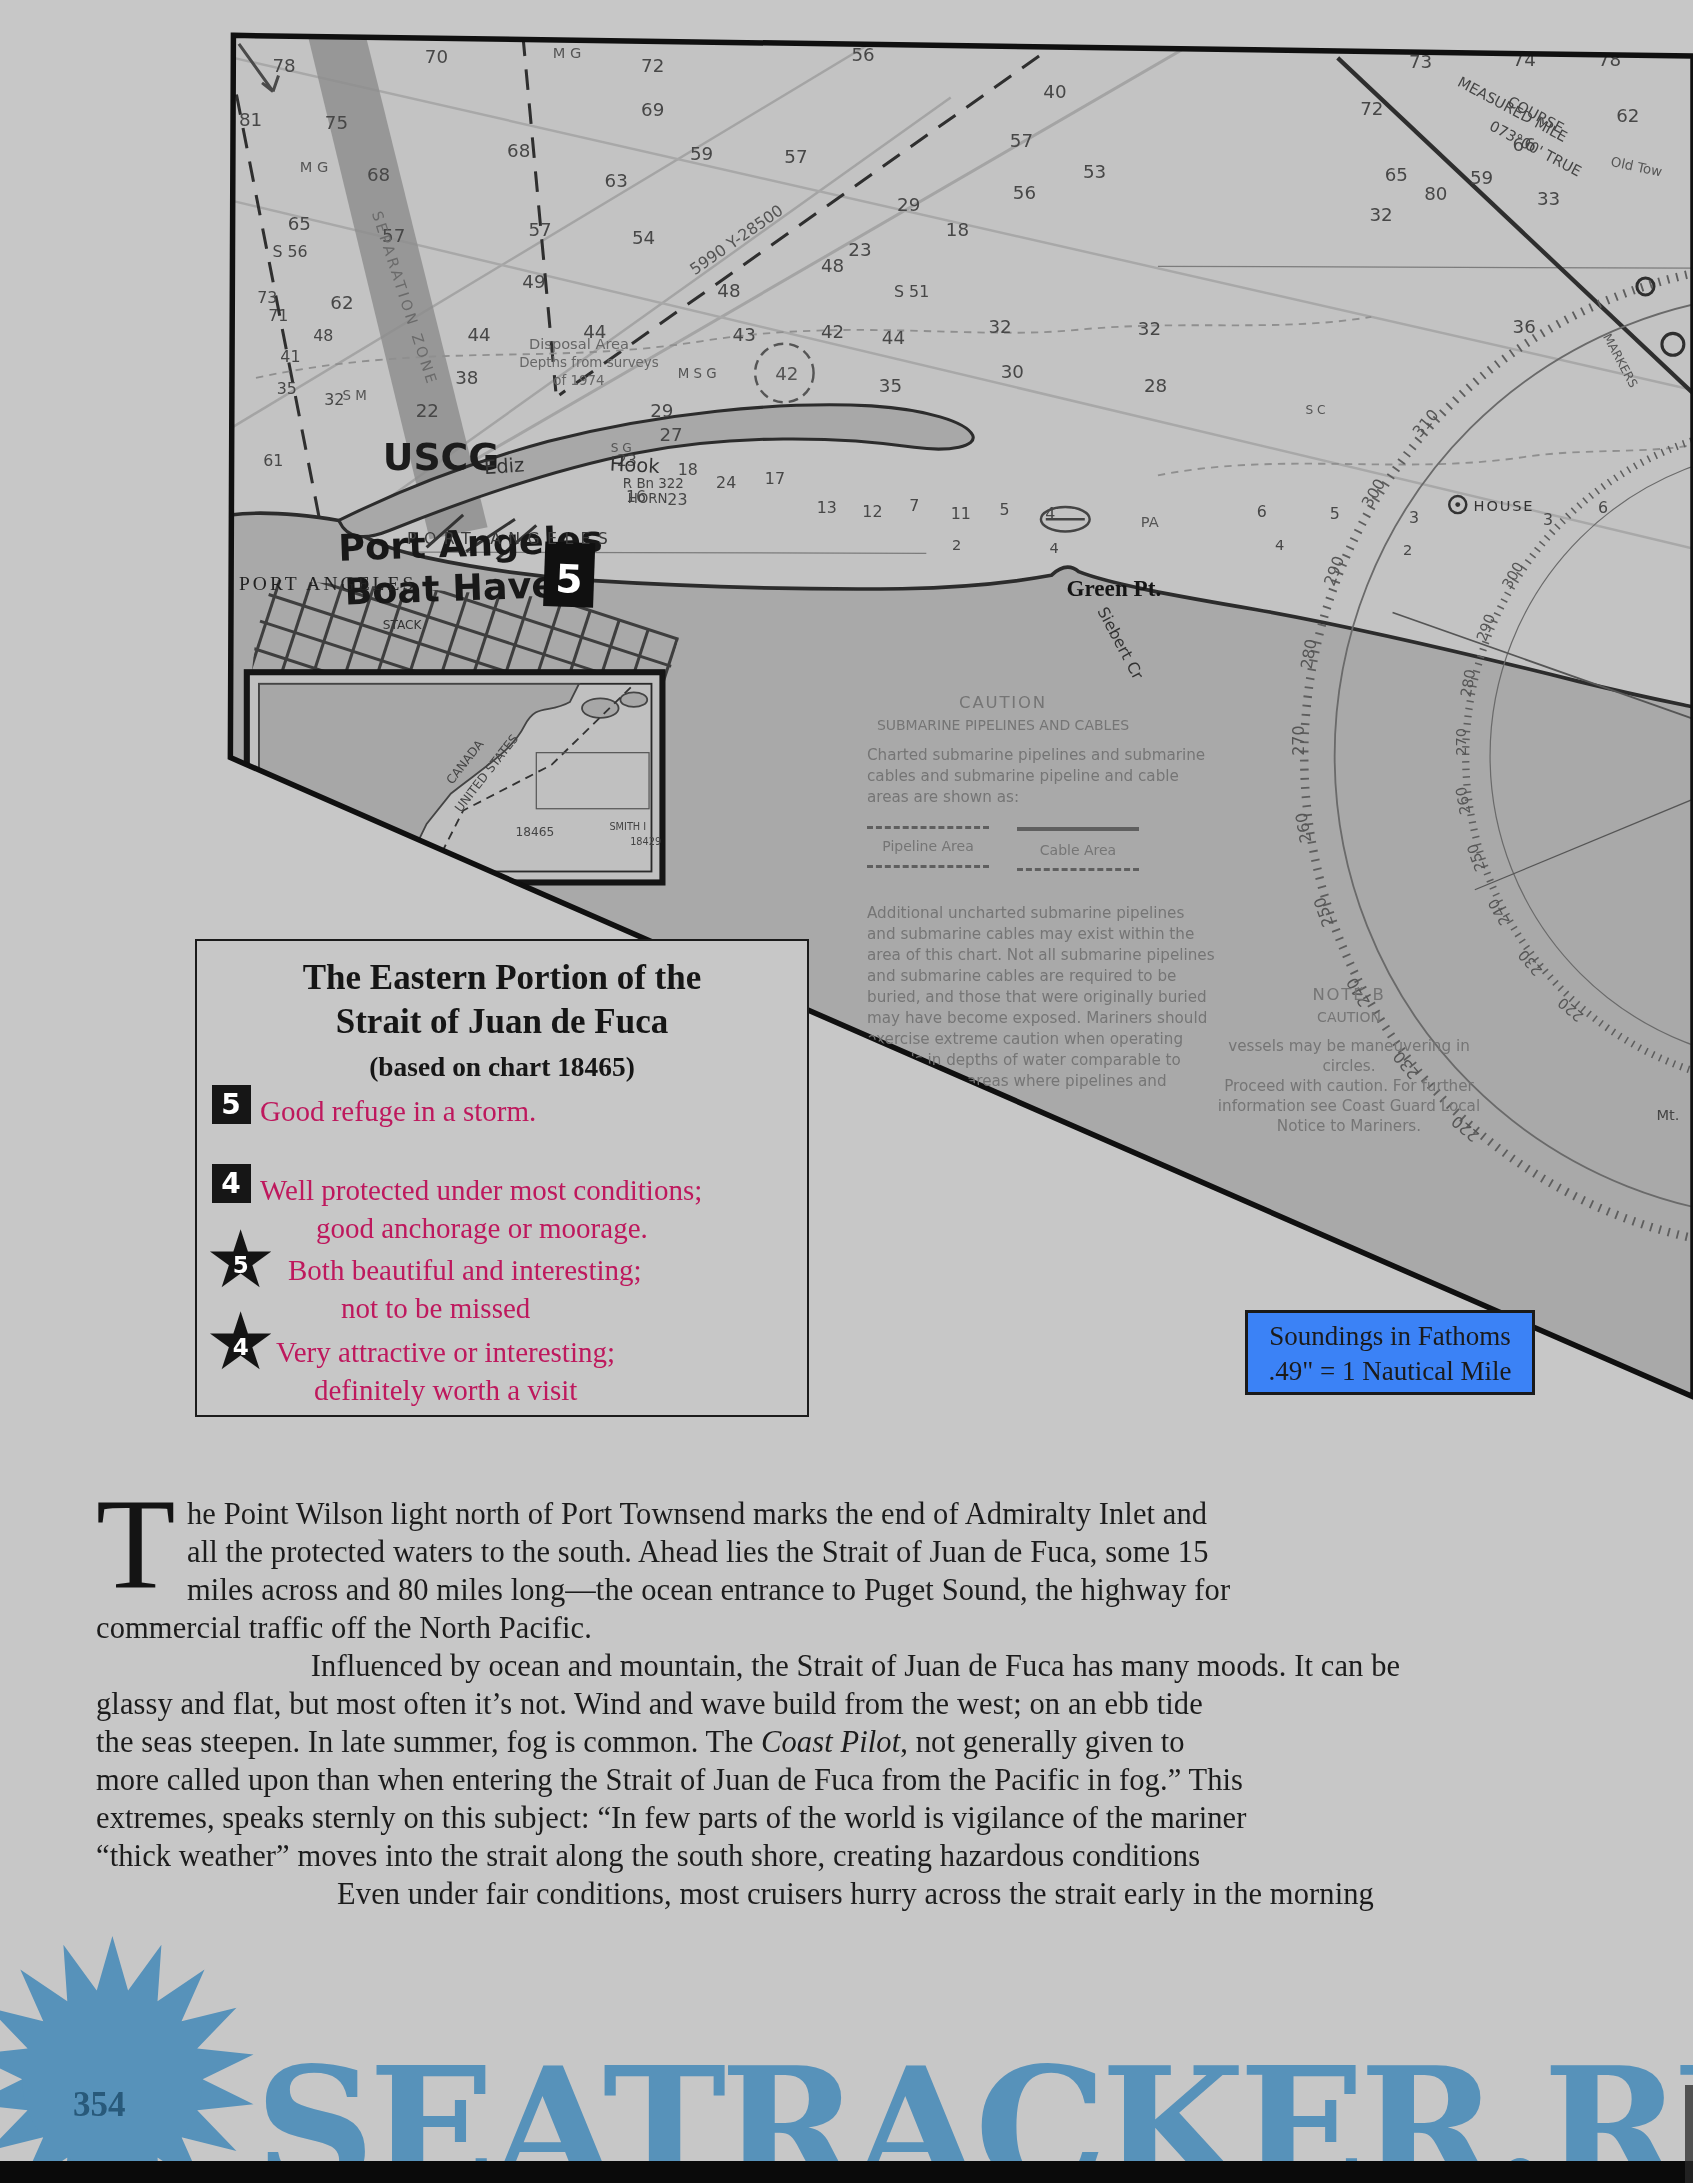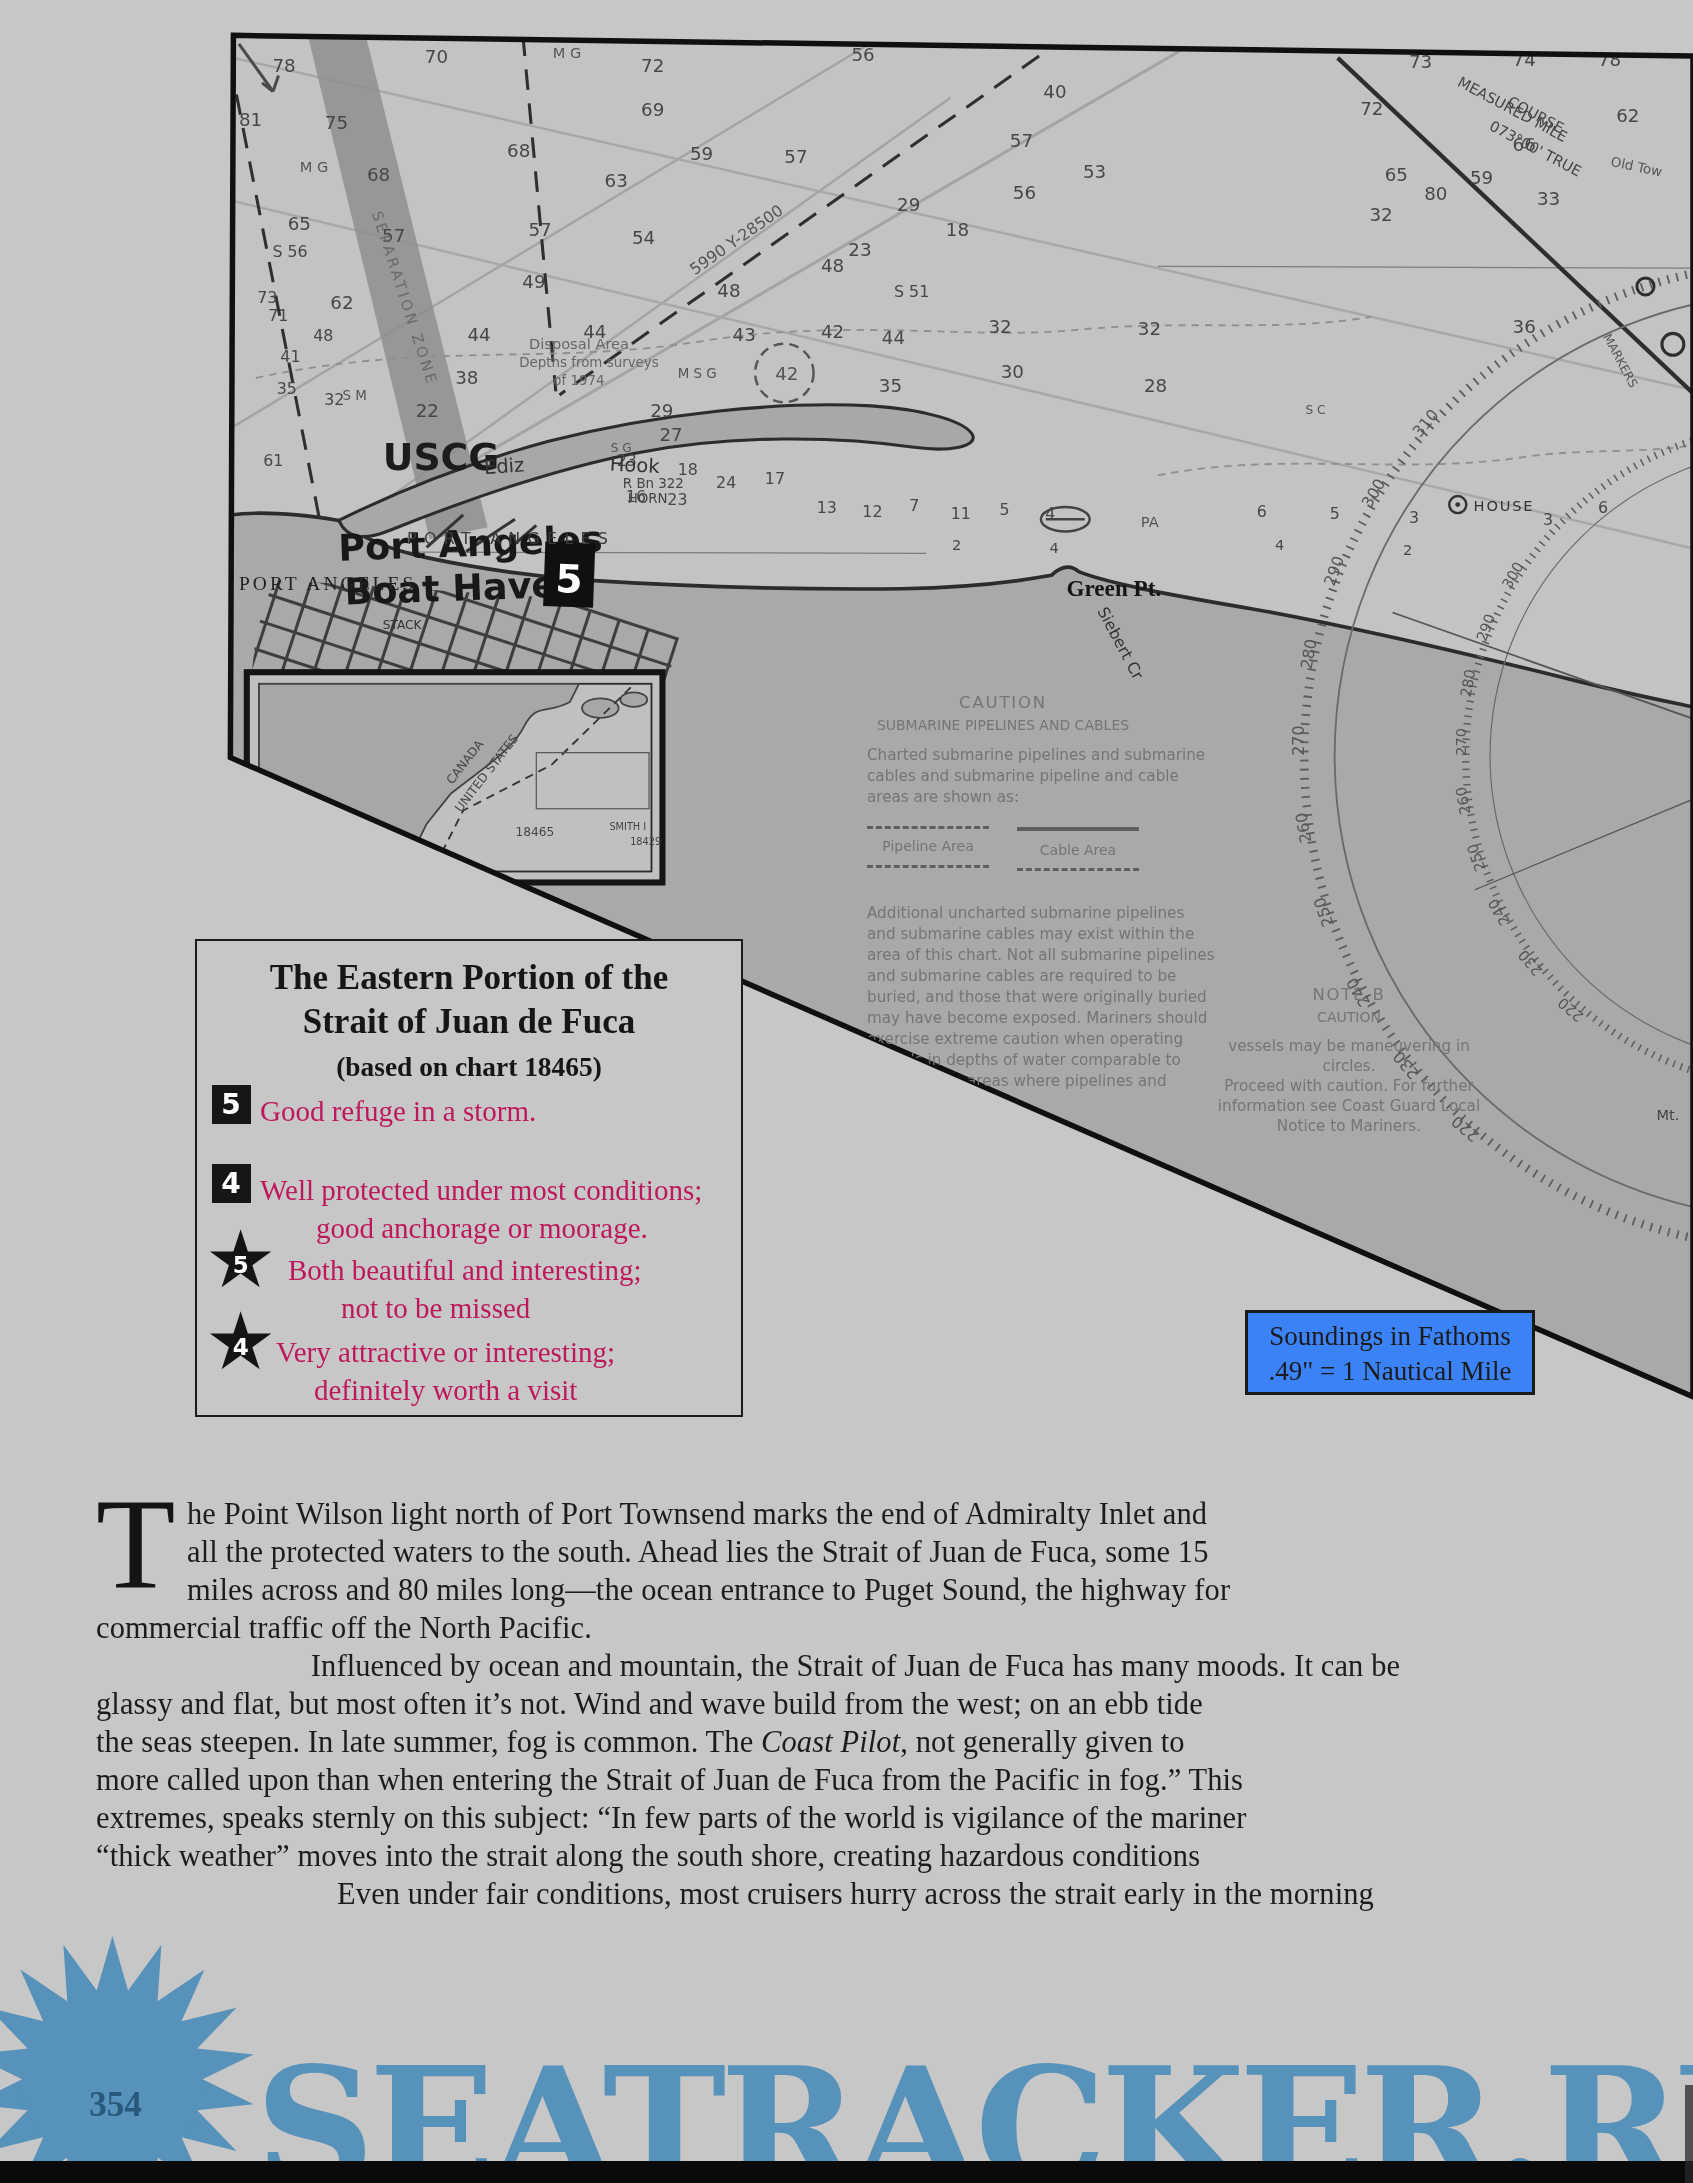--- a/index.html
+++ b/index.html
@@ -24,21 +24,21 @@
   .c-lines div { white-space:nowrap; }
   .c-symrow { display:flex; justify-content:space-between; margin:11px 0 3.7px 0; }
   .c-symcol { width:122px; text-align:center; font-size:14px; }
   .line-dash  { border-top:3px dashed #5f5f5f; height:0; margin:7.3px 0; }
   .line-solid { border-top:4.3px solid #5f5f5f; height:0; margin:8.5px 0; }
   .c-body { margin-top:25px; }
   .c-noteb { left:1206px; top:985px; width:286px; font-size:15.2px; line-height:20px; text-align:center; }
 
   
   .legend {
-    position:absolute; left:195px; top:939px; width:548px; height:478px;
+    position:absolute; left:195px; top:939px; width:614px; height:478px;
     border:2.4px solid #1b1b1b; background:#c7c7c7; z-index:10;
   }
   .lg-title { position:absolute; top:14.6px; left:0; width:100%; text-align:center;
               font-weight:bold; font-size:35px; line-height:44px; color:#161616; }
   .lg-sub   { position:absolute; top:111px; left:0; width:100%; text-align:center;
               font-weight:bold; font-size:27.4px; color:#161616; }
   .lg-sq { position:absolute; width:39px; height:39px; background:#161616;
            display:flex; align-items:center; justify-content:center; }
   .lg-sq span { color:#fff; font-family:"DejaVu Sans",sans-serif; font-weight:bold; font-size:28px; }
   .lg-star { position:absolute; width:80px; height:80px; }
@@ -61,21 +61,21 @@
   .p-indent { text-indent:38px;text-align:center; }
   .dropcap { position:absolute; left:96px; top:1491px; font-size:130px; line-height:104px;
              color:#141414; z-index:6; }
   .it { font-style:italic; }
 
   
   .watermark { position:absolute; left:255px; top:2031px; z-index:4; white-space:nowrap;
                font-family:"DejaVu Serif", serif; font-weight:bold; font-size:166px;
                letter-spacing:-6.1px; color:#5792ba; }
   #sun-svg { position:absolute; left:-40px; top:1933px; z-index:3; }
-  .pagenum { position:absolute; left:73px; top:2085px; width:85px; text-align:center; z-index:6;
+  .pagenum { position:absolute; left:73px; top:2085px; width:85px; text-align:left; z-index:6;
              font-weight:bold; font-size:35px; color:#28597a; }
   .bottom-bar { position:absolute; left:0; top:2161px; width:1693px; height:22px; background:#0a0a0a; z-index:8; }
   .right-edge { position:absolute; left:1685px; top:2085px; width:8.5px; height:99px; background:#2a2a2a; opacity:.75; z-index:8; }
 </style>
 </head>
 <body>
 
 <div class="page">
 
   <svg id="chart-svg" width="1693" height="1420" viewBox="0 0 2778 2330">

